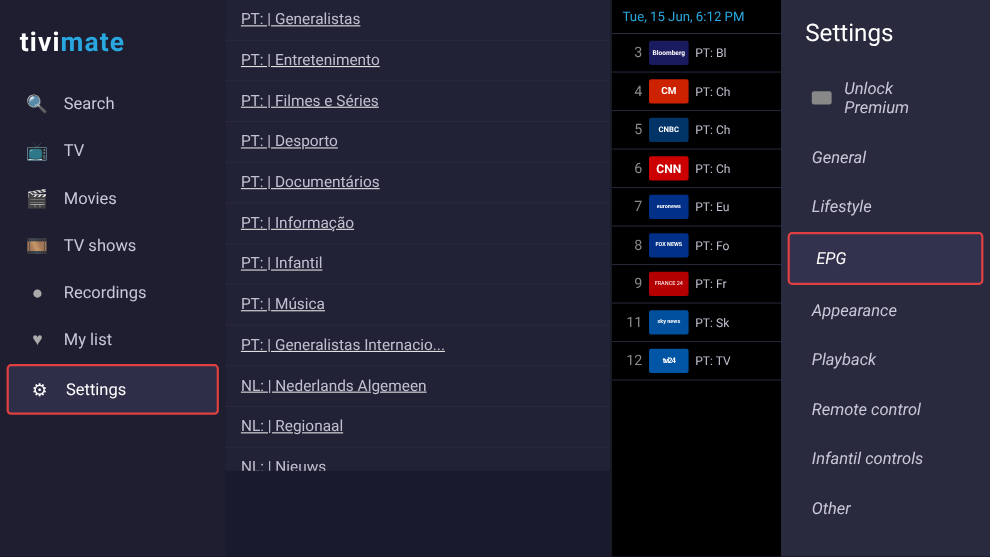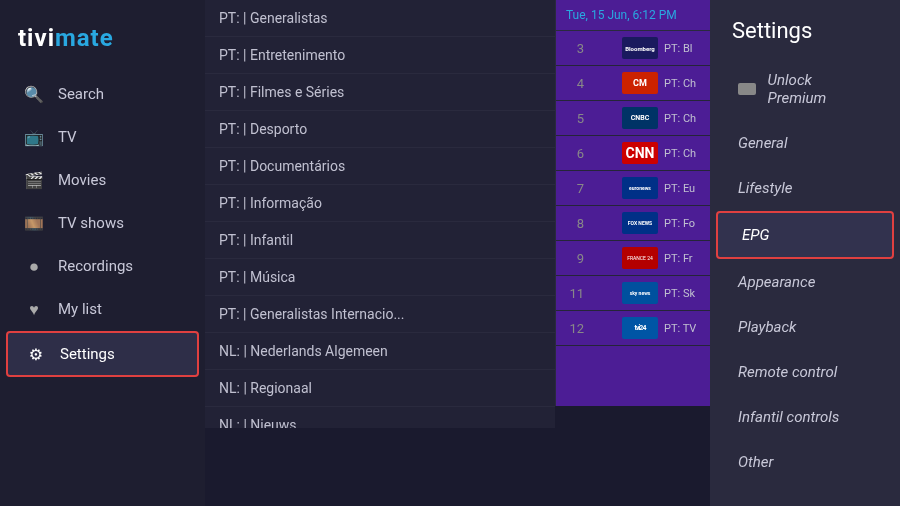--- a/index.html
+++ b/index.html
@@ -64,38 +64,39 @@
 
     
     .channel-list-area {
       width: 350px;
       height: 428px;
       background: #222236;
       overflow: hidden;
       flex-shrink: 0;
       display: flex;
       flex-direction: column;
+      text-decoration: underline;
     }
     .channel-groups {
       flex: 1;
       overflow: hidden;
     }
     .group-item {
       padding: 10px 14px;
       font-size: 14px;
       color: #c0c0d0;
       cursor: pointer;
       border-bottom: 1px solid #2a2a3e;
     }
 
     
     .channels-main {
       width: 155px;
-      height: 406px;
-      background: #4c1d95;
+      height: 506px;
+      background: #000000;
       border-left: 1px solid #2a2a3e;
       overflow: hidden;
       flex-shrink: 0;
       position: relative;
     }
     .channel-header {
       padding: 8px 10px;
       font-size: 12px;
       color: #29a8e0;
       border-bottom: 1px solid #2a2a3e;
@@ -122,21 +123,20 @@
       height: 22px;
       background: #333;
       border-radius: 2px;
       display: flex;
       align-items: center;
       justify-content: center;
       font-size: 7px;
       color: #aaa;
       flex-shrink: 0;
       overflow: hidden;
-      margin-left: 32px;
     }
     .ch-name {
       font-size: 11px;
       color: #c0c0d0;
       white-space: nowrap;
       overflow: hidden;
       text-overflow: ellipsis;
     }
 
     
@@ -176,21 +176,21 @@
       background: #888;
       border-radius: 2px;
       position: relative;
       display: inline-block;
     }
 
     
     .bloomberg-logo { background: #1a1a5e; color: #fff; font-size: 6px; font-weight: bold; }
     .cm-logo { background: #cc2200; color: #fff; font-size: 9px; font-weight: bold; }
     .cnbc-logo { background: #003366; color: #fff; font-size: 7px; font-weight: bold; }
-    .cnn-logo { background: #cc0000; color: #fff; font-size: 14px; font-weight: bold; }
+    .cnn-logo { background: #cc0000; color: #fff; font-size: 11px; font-weight: bold; }
     .euronews-logo { background: #003087; color: #fff; font-size: 5px; font-weight: bold; }
     .foxnews-logo { background: #003087; color: #fff; font-size: 5px; font-weight: bold; }
     .france24-logo { background: #b40000; color: #fff; font-size: 5px; }
     .sic-logo { background: #ff8800; color: #fff; font-size: 6px; font-weight: bold; }
     .skynews-logo { background: #00509e; color: #fff; font-size: 5px; font-weight: bold; }
     .tvi24-logo { background: #0055a5; color: #fff; font-size: 7px; font-weight: bold; letter-spacing: -1px; }
   </style>
 </head>
 <body>
 

